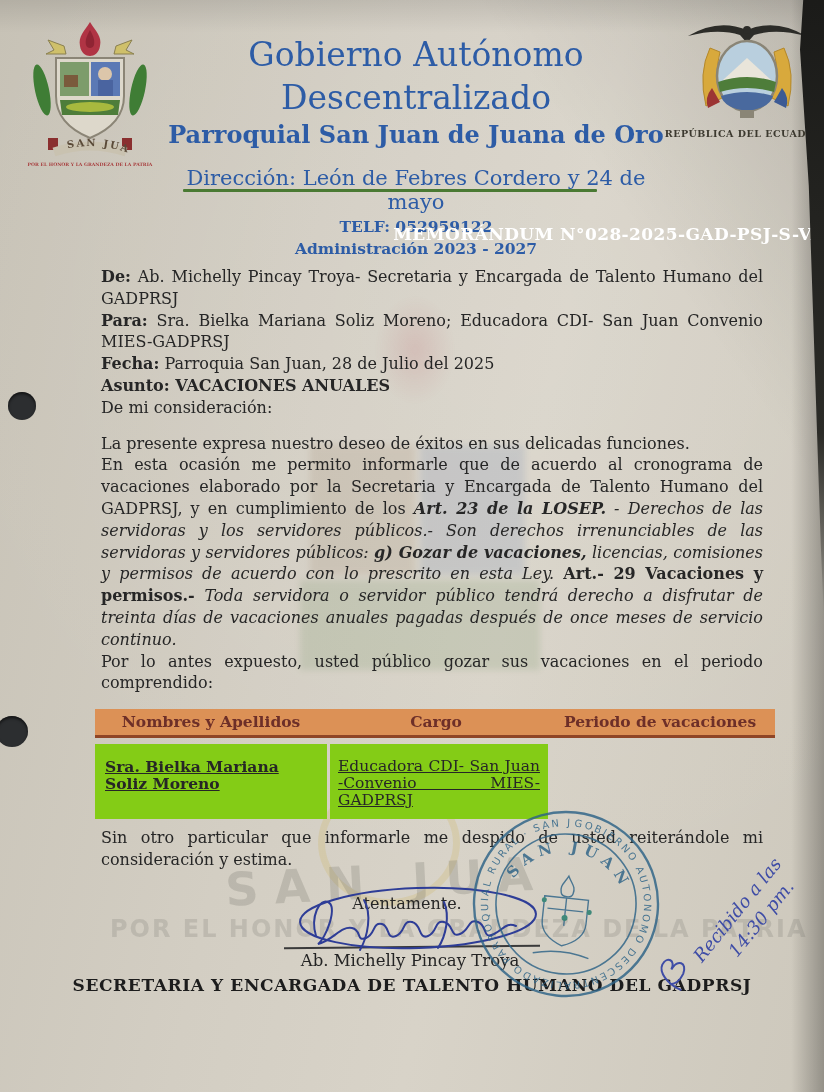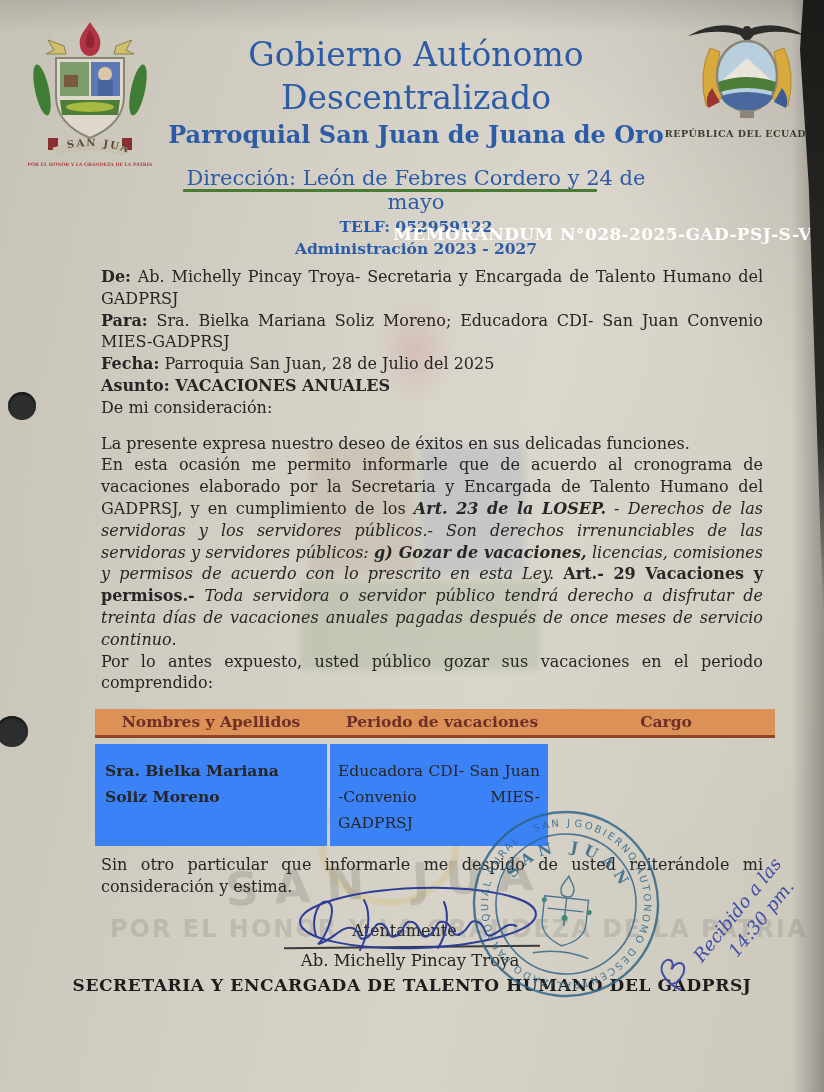--- a/index.html
+++ b/index.html
@@ -82,21 +82,21 @@
   .b{font-weight:bold;}
   .i{font-style:italic;}
   .bi{font-weight:bold;font-style:italic;}
 
   
   .vac-table{margin:15px 0 0 -6px;width:680px;}
   .vt-head{display:flex;background:#dc9156;border-bottom:3px solid #8f4526;height:26px;align-items:center;}
   .vt-head .th{font-size:15.5px;font-weight:bold;color:#6d2f28;text-align:center;}
   .c1{width:232px;} .c2{width:218px;} .c3{width:230px;}
   .vt-row{display:flex;gap:3px;margin-top:6px;}
-  .vt-row .td{background:#3b82f6;padding:14px 8px 10px 8px;font-size:15.5px;line-height:26px;box-sizing:border-box;}
+  .vt-row .td{background:#84cc16;padding:14px 8px 10px 8px;font-size:15.5px;line-height:17px;box-sizing:border-box;text-decoration:underline;}
   .td.name{font-weight:bold;text-align:left;padding-left:10px;}
   .td.pos{text-align:justify;}
   .td.per{text-align:center;}
   .closing-p{margin-top:8px !important;}
   .atent{margin-top:22px !important;text-align:center !important;padding-right:50px;}
 
   
   .sig-svg{position:absolute;left:268px;top:878px;z-index:20;}
   .sig-line{position:absolute;left:284px;top:946px;width:256px;height:2px;background:#3a3a3a;transform:rotate(-.6deg);z-index:19;}
   .sig-name{position:absolute;left:240px;top:951px;width:340px;text-align:center;font-size:16.5px;color:#242424;z-index:10;}
@@ -192,22 +192,22 @@
     <p><span class="lb">Asunto:</span><span class="bv"> VACACIONES ANUALES</span></p>
     <p style="text-align:left;">De mi consideración:</p>
 
     <p class="p1">La presente expresa nuestro deseo de éxitos en sus delicadas funciones.</p>
     <p><span>En esta ocasión me permito informarle que de acuerdo al cronograma de vacaciones elaborado por la Secretaria y Encargada de Talento Humano del GADPRSJ, y  en cumplimiento de los </span><span class="bi">Art. 23 de la LOSEP.</span><span class="i"> - Derechos de las servidoras y los servidores públicos.- Son derechos irrenunciables de las servidoras y servidores públicos: </span><span class="bi">g) Gozar de vacaciones,</span><span class="i"> licencias, comisiones y permisos de acuerdo con lo prescrito en esta Ley. </span><span class="b">Art.- 29 Vacaciones y permisos.-</span><span class="i"> Toda servidora o servidor público tendrá derecho a disfrutar de treinta días de vacaciones anuales pagadas después de once meses de servicio continuo.</span></p>
     <p>Por lo antes expuesto, usted público gozar sus vacaciones en el periodo comprendido:</p>
 
     <div class="vac-table">
       <div class="vt-head">
         <div class="th c1">Nombres y Apellidos</div>
+        <div class="th c2">Cargo</div>
         <div class="th c3">Periodo de vacaciones</div>
-        <div class="th c2">Cargo</div>
       </div>
       <div class="vt-row">
         <div class="td name c1">Sra. Bielka Mariana Soliz Moreno</div>
         <div class="td pos c2">Educadora CDI- San Juan -Convenio MIES- GADPRSJ</div>
       </div>
     </div>
 
     <p class="closing-p">Sin otro particular que informarle me despido de usted reiterándole mi consideración y estima.</p>
     <p class="atent">Atentamente.</p>
   </div>

